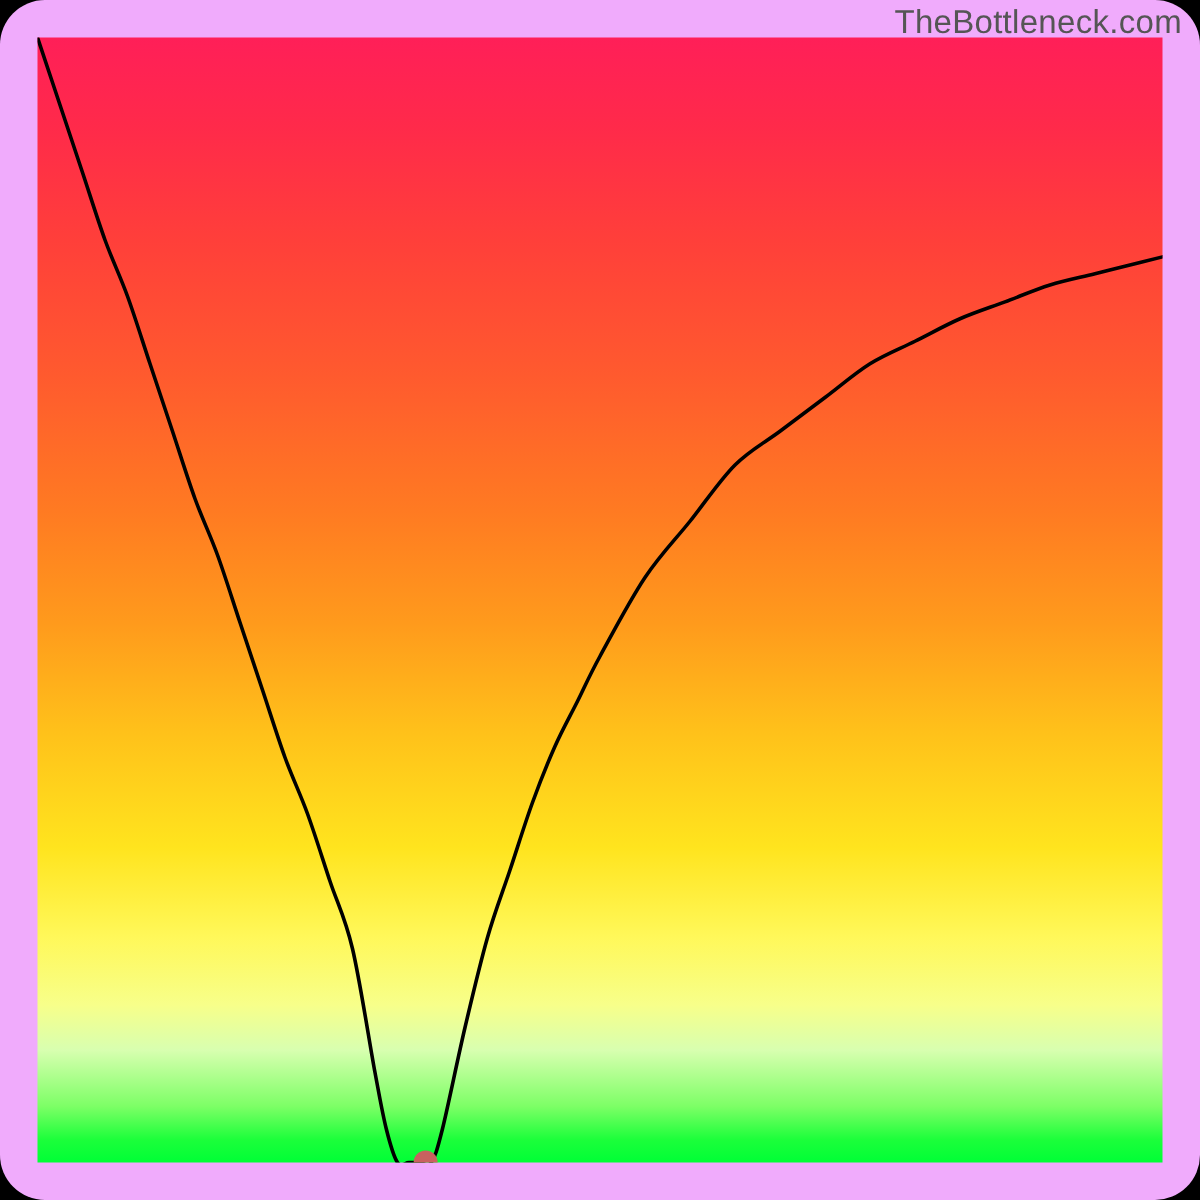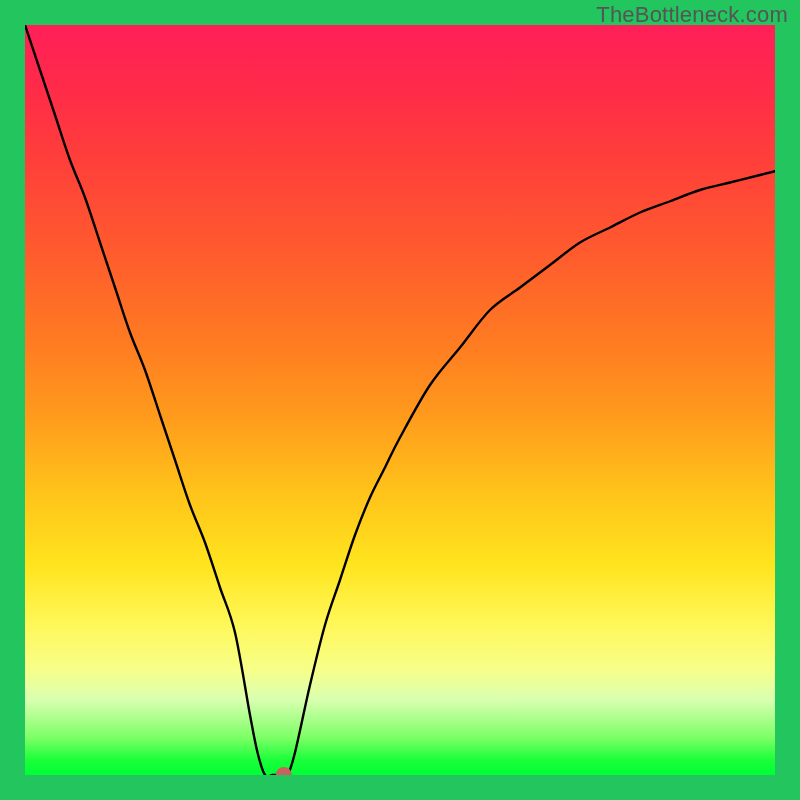--- a/index.html
+++ b/index.html
@@ -8,21 +8,22 @@
     width: 800px;
     height: 800px;
     overflow: hidden;
     background: #000;
     font-family: Arial, Helvetica, sans-serif;
   }
   .outer {
     position: relative;
     width: 800px;
     height: 800px;
-    background: #22c55e;
+    background: #f0abfc;
+    border-radius: 30px;
   }
   .watermark {
     position: absolute;
     top: 2px;
     right: 12px;
     color: #555;
     font-size: 22px;
     font-weight: 500;
     letter-spacing: 0.2px;
     z-index: 20;

